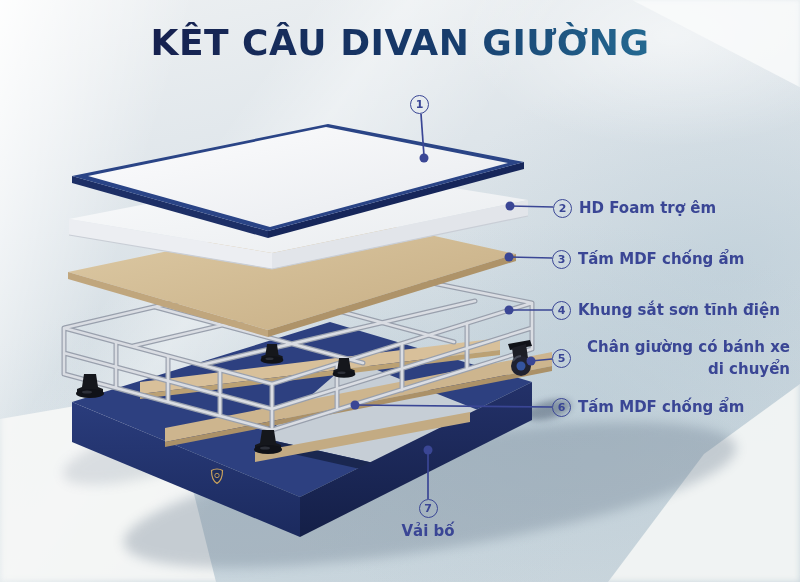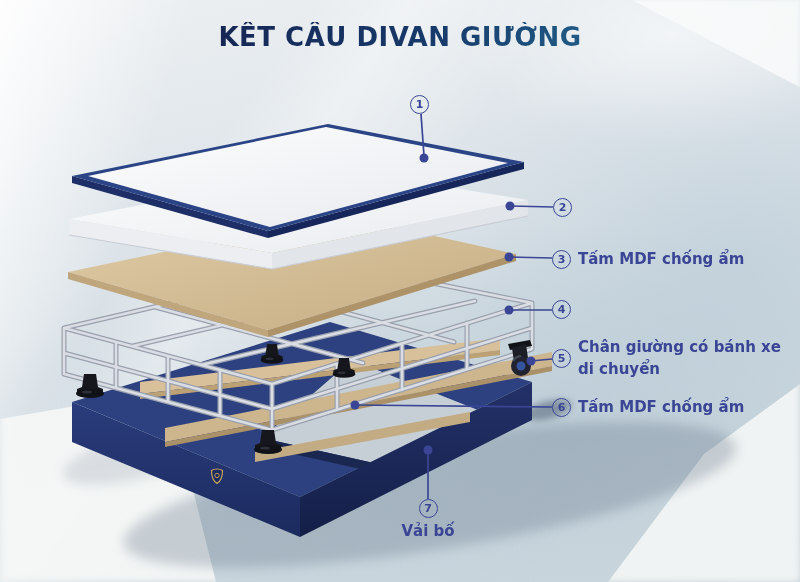--- a/index.html
+++ b/index.html
@@ -17,39 +17,39 @@
       radial-gradient(420px 300px at 92% 45%, rgba(173,195,209,.42), transparent 72%),
       radial-gradient(500px 300px at 30% 85%, rgba(176,198,211,.30), transparent 70%),
       linear-gradient(168deg, #edf0f2 0%, #dee5ea 32%, #d2dce2 60%, #c9d5dc 100%);
   }
   .wedge{position:absolute;inset:0;}
   .wedge-bl{background:rgba(246,247,246,.92);clip-path:polygon(0 72%,21% 67%,27% 100%,0 100%);filter:blur(3px);}
   .wedge-br{background:rgba(244,246,245,.9);clip-path:polygon(76% 100%,100% 100%,100% 66%,88% 78%);filter:blur(3px);}
   .wedge-tr{background:rgba(250,251,251,.8);clip-path:polygon(79% 0,100% 0,100% 15%);filter:blur(2px);}
   .title{
     position:absolute;left:0;top:22px;width:100%;
-    text-align:center;font-size:26px;font-weight:bold;letter-spacing:.5px;
+    text-align:center;font-size:36px;font-weight:bold;letter-spacing:.5px;
     background:linear-gradient(100deg,#16204e 18%,#173b6b 55%,#2a7da2 92%);
     -webkit-background-clip:text;background-clip:text;
     color:transparent;
   }
   svg.diagram{position:absolute;left:0;top:0;}
   .callout{position:absolute;display:flex;align-items:center;gap:7px;color:#3a4695;}
   .callout .num{
     flex:0 0 auto;width:19px;height:19px;border:1.7px solid #3a4695;border-radius:50%;
     box-sizing:border-box;display:flex;align-items:center;justify-content:center;
     font-size:11px;font-weight:bold;line-height:1;
   }
   .callout .txt{font-size:15px;font-weight:bold;line-height:20px;white-space:nowrap;}
   .c1{left:410px;top:95px;}
   .c2{left:553px;top:198px;}
   .c3{left:552px;top:249px;}
   .c4{left:552px;top:300px;}
   .c5{left:552px;top:336px;}
-  .c5 .txt{white-space:normal;max-width:212px;line-height:22px;}
+  .c5 .txt{white-space:normal;max-width:212px;line-height:22px;text-align:right;}
   .c6{left:552px;top:397px;}
   .c7{left:388px;top:499px;width:80px;flex-direction:column;gap:3px;}
 </style>
 </head>
 <body>
 
 <div class="stage">
   <div class="wedge wedge-bl"></div>
   <div class="wedge wedge-br"></div>
   <div class="wedge wedge-tr"></div>
@@ -200,27 +200,29 @@
     </g>
   </svg>
 
   <div class="title">KẾT CẤU DIVAN GIƯỜNG</div>
 
   <div class="callout c1">
     <span class="num">1</span>
   </div>
   <div class="callout c2">
     <span class="num">2</span>
+    <span class="txt">HD Foam trợ êm</span>
   </div>
   <div class="callout c3">
     <span class="num">3</span>
     <span class="txt">Tấm MDF chống ẩm</span>
   </div>
   <div class="callout c4">
     <span class="num">4</span>
+    <span class="txt">Khung sắt sơn tĩnh điện</span>
   </div>
   <div class="callout c5">
     <span class="num">5</span>
     <span class="txt">Chân giường có bánh xe di chuyển</span>
   </div>
   <div class="callout c6">
     <span class="num">6</span>
     <span class="txt">Tấm MDF chống ẩm</span>
   </div>
   <div class="callout c7">

